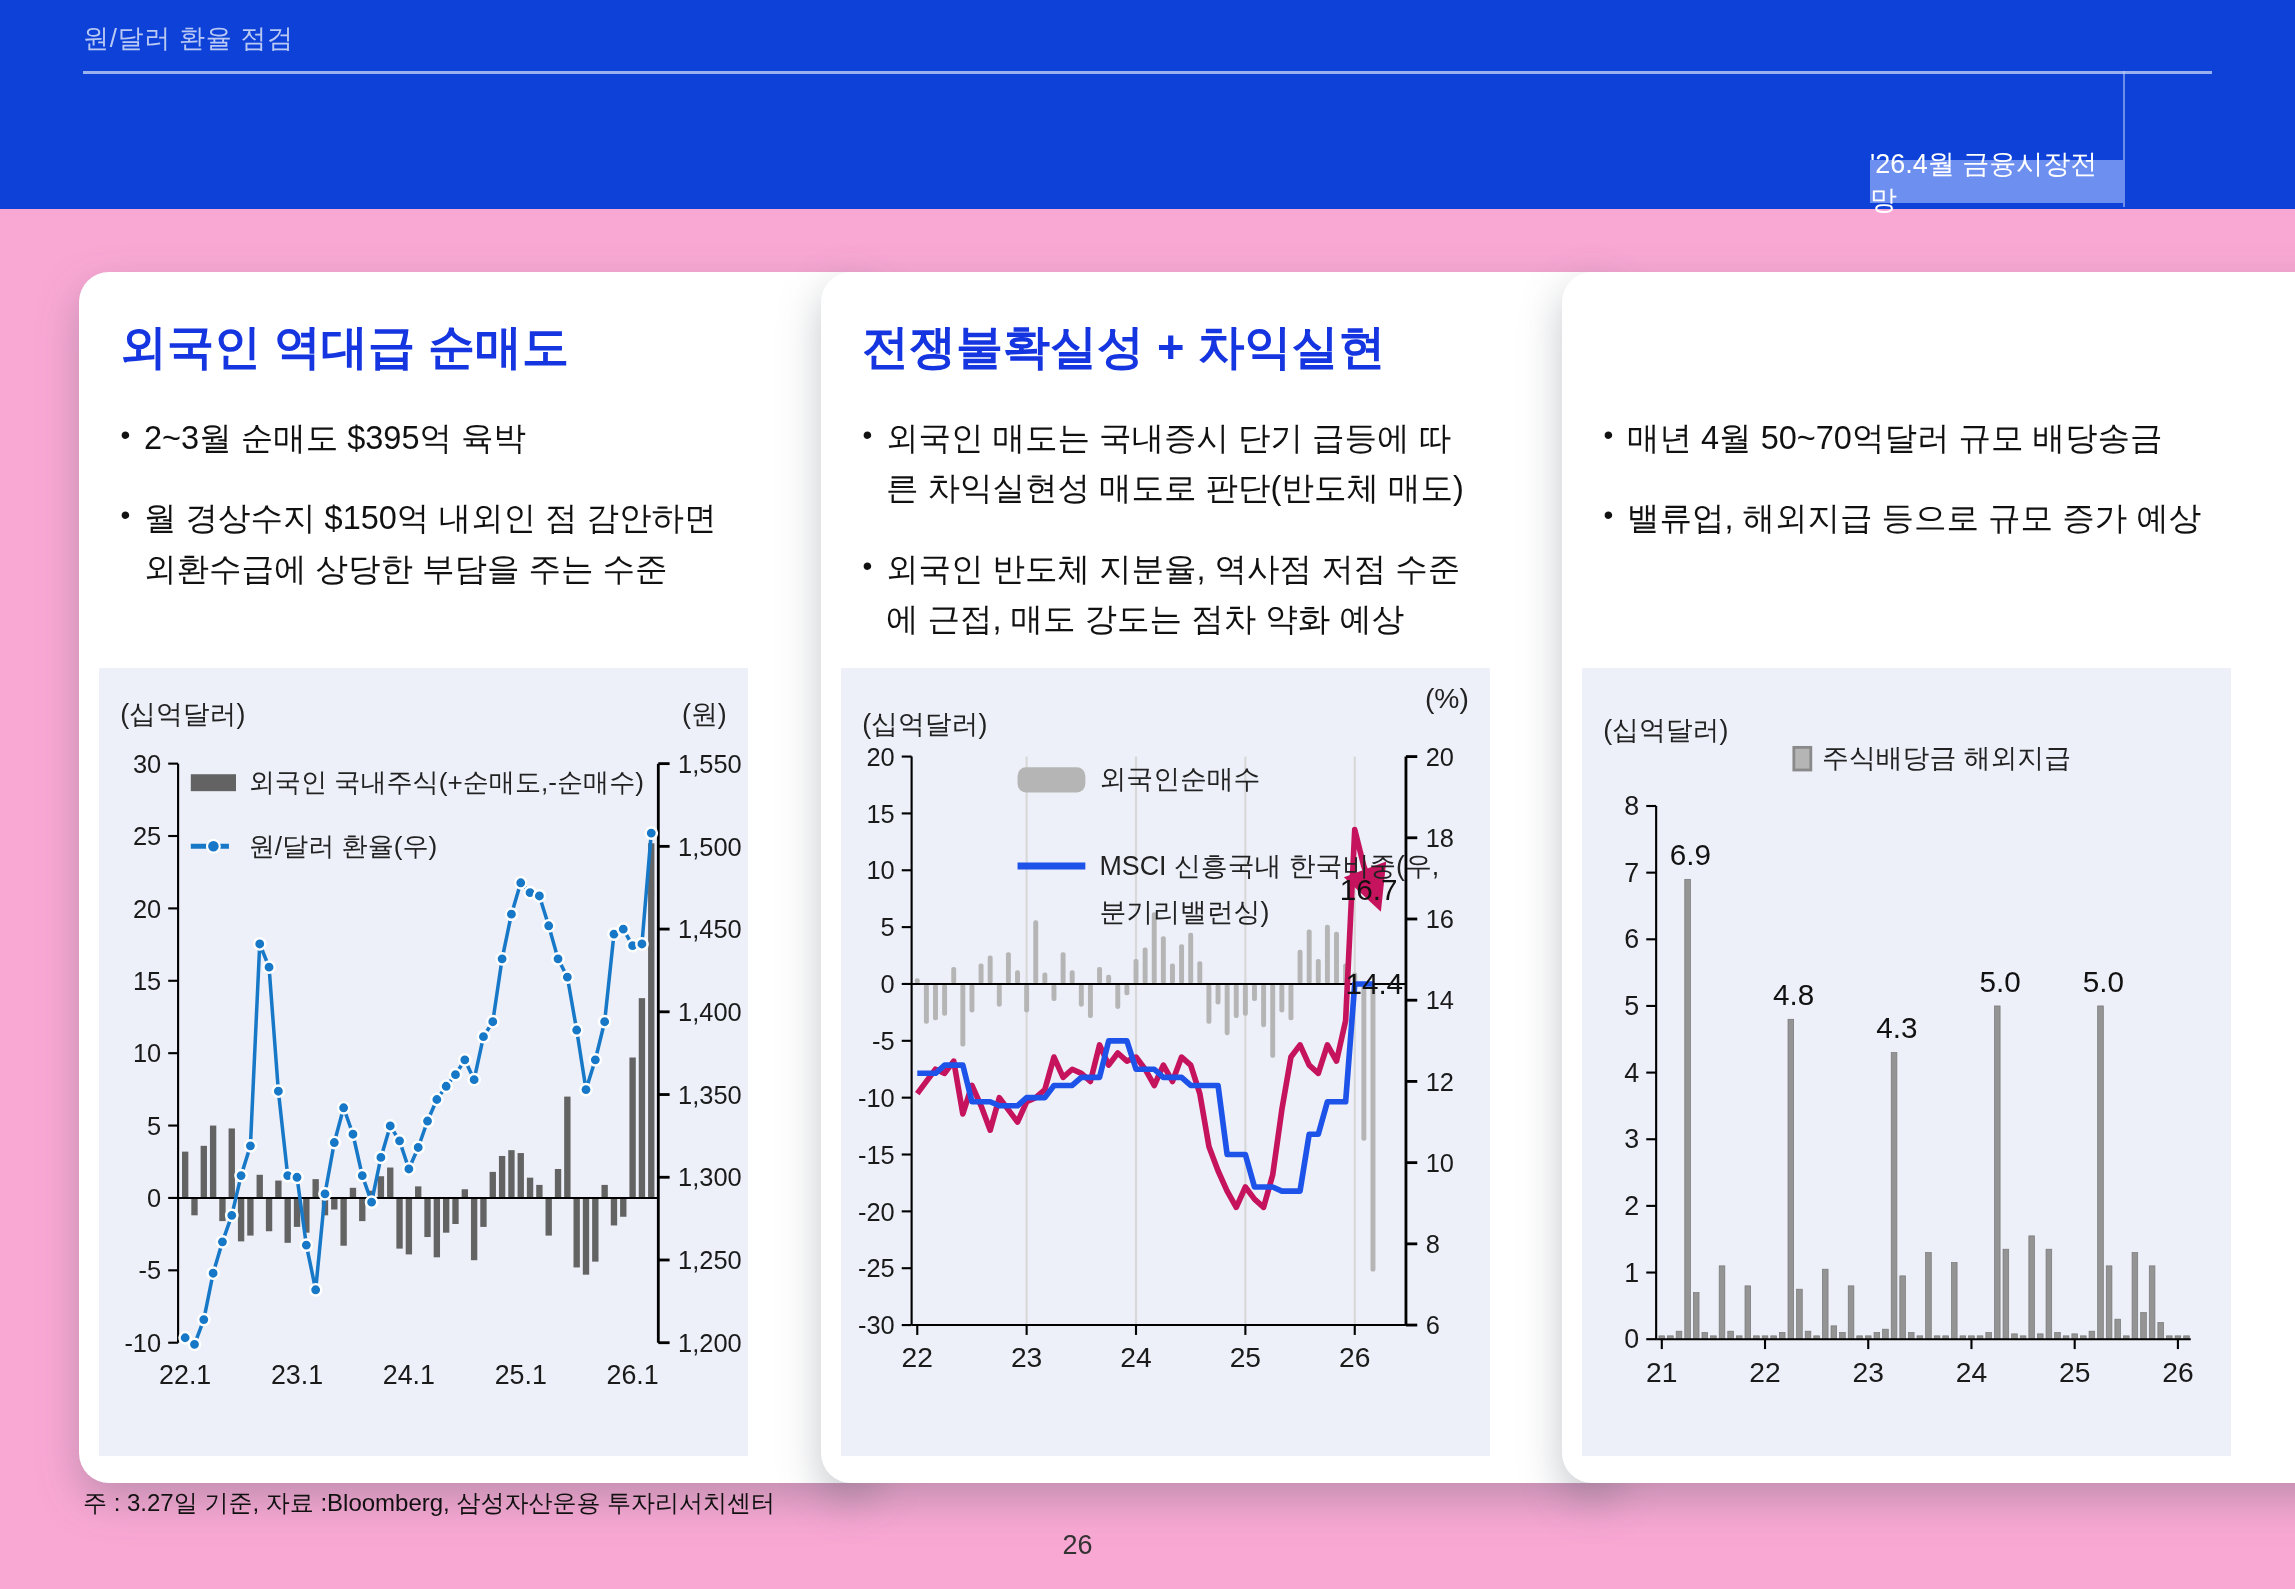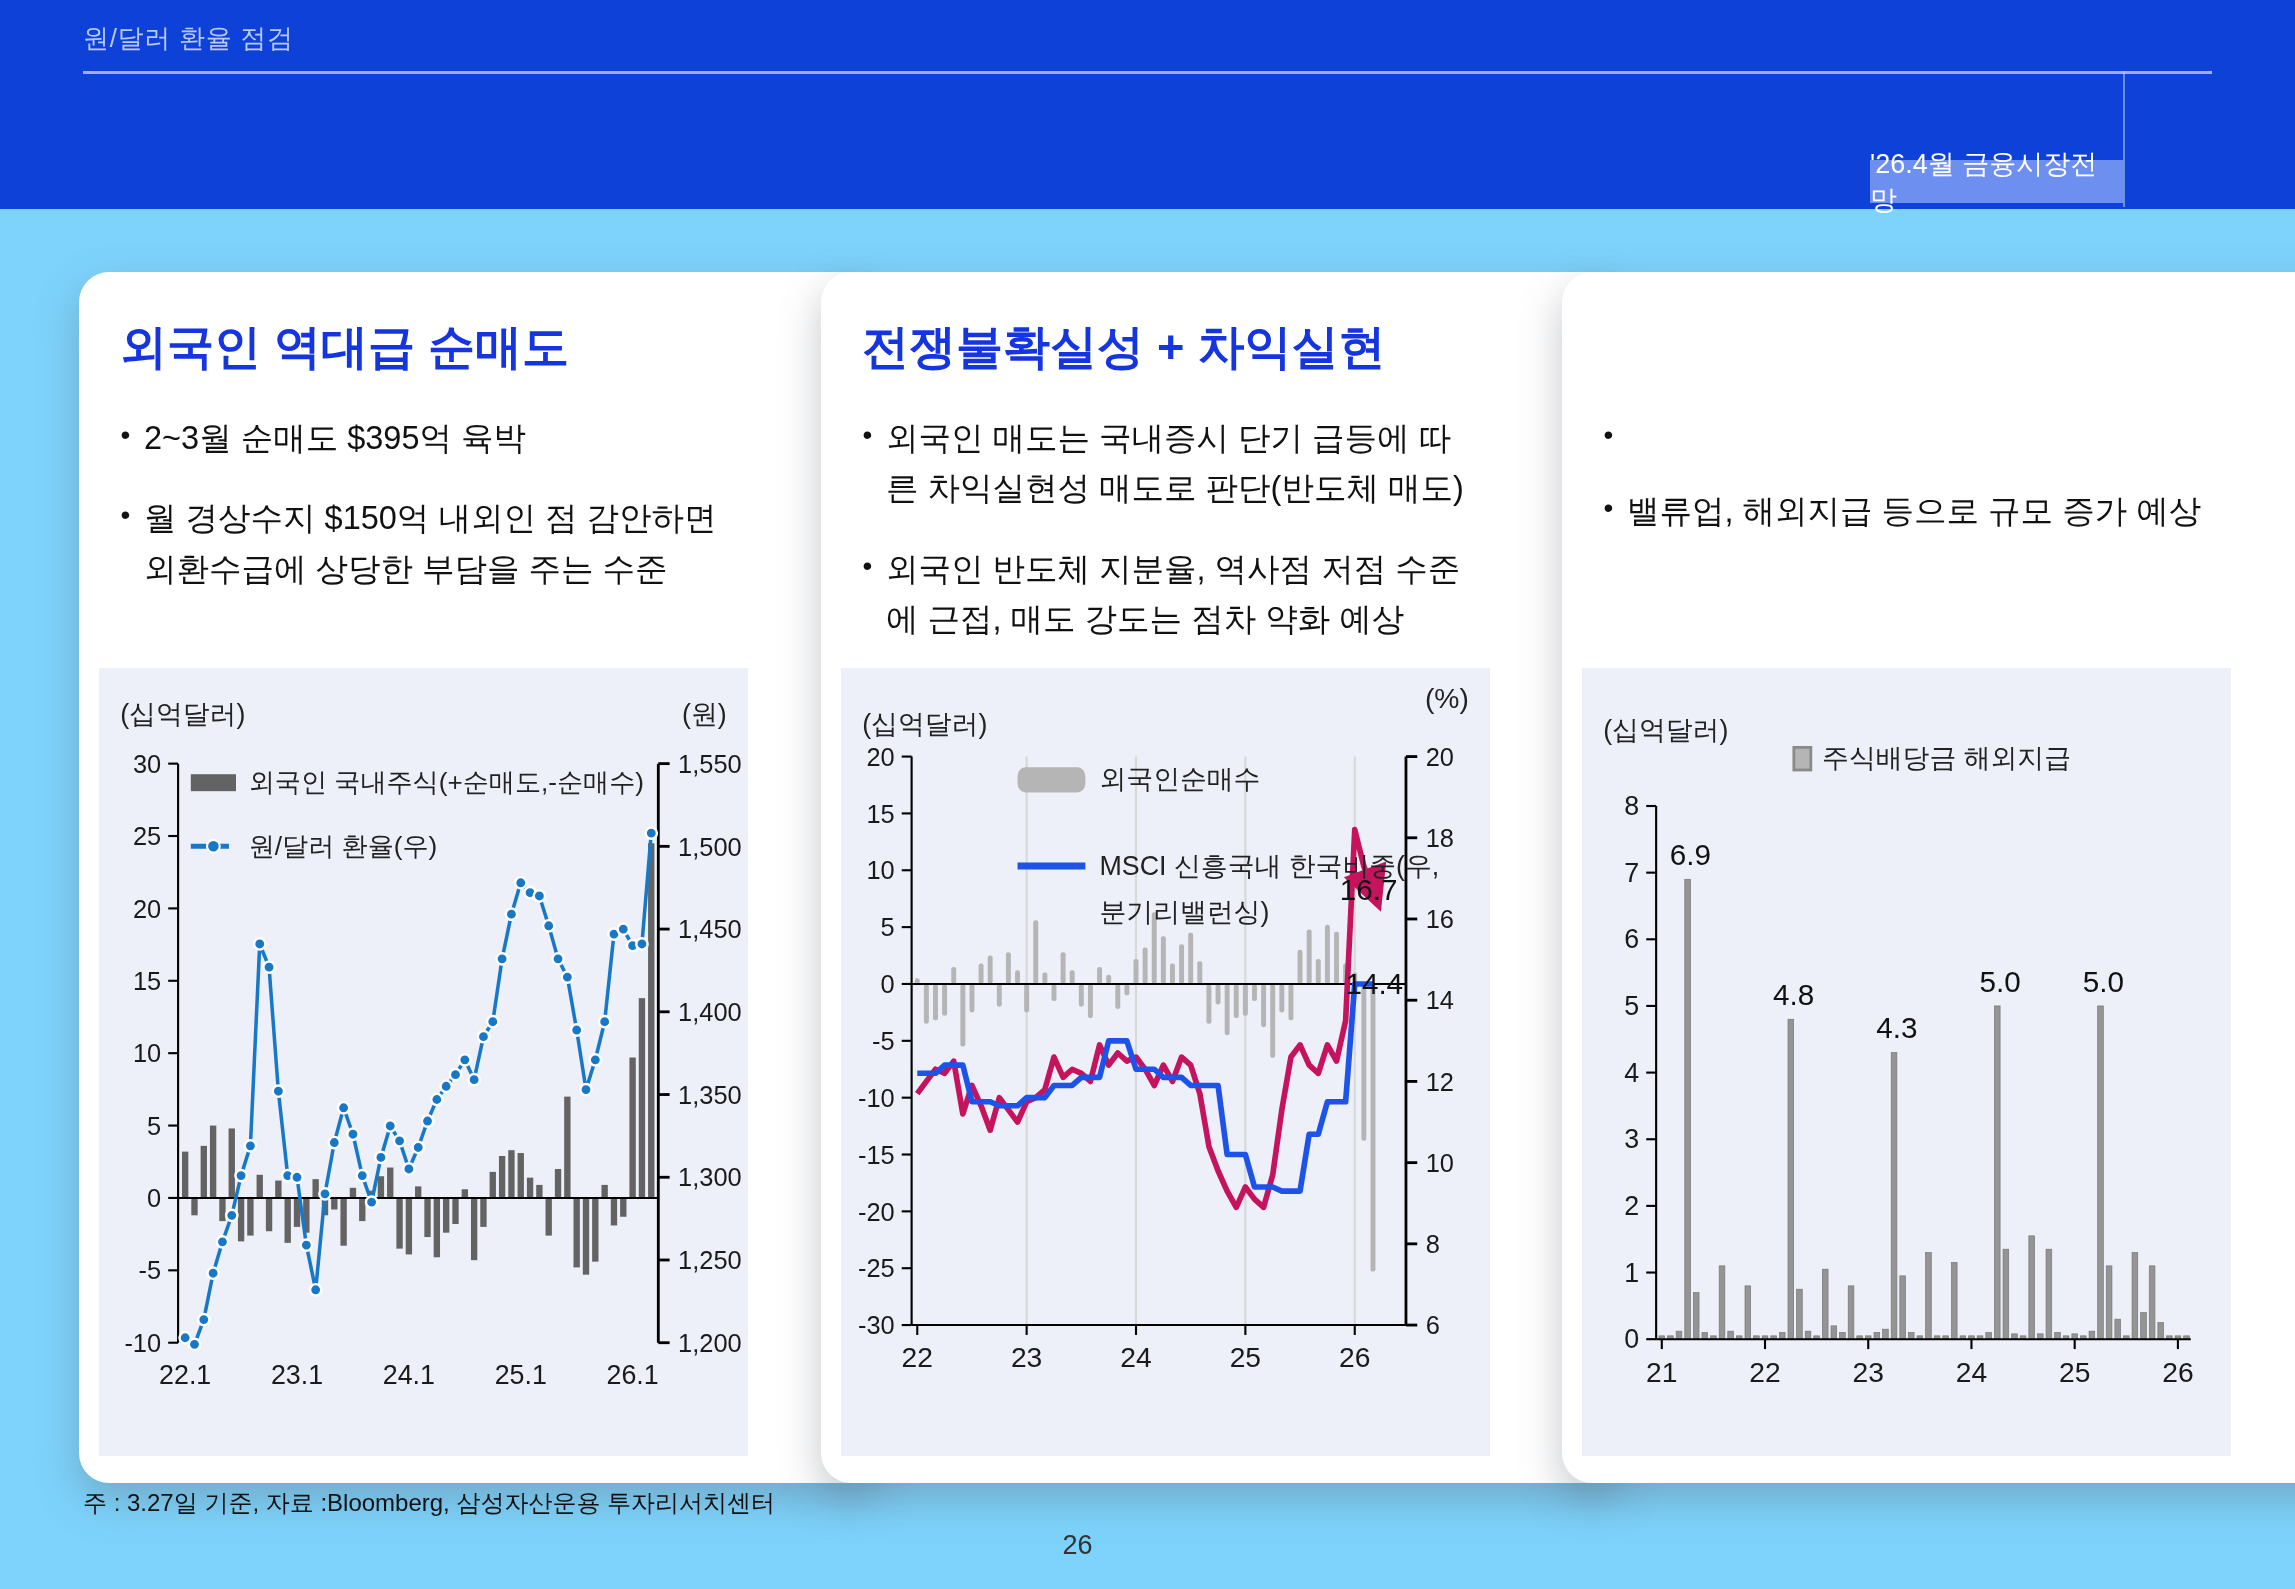--- a/index.html
+++ b/index.html
@@ -1,17 +1,17 @@
 <!DOCTYPE html>
 <html style="font-size:11.3px"><head>
 <meta charset="utf-8">
 <style>
   html,body{margin:0;padding:0;background:#ffffff;}
   body{font-family:"Liberation Sans","DejaVu Sans",sans-serif;}
-  .slide{position:relative;width:2295px;height:1589px;background:#7dd3fc;overflow:hidden;}
+  .slide{position:relative;width:2295px;height:1589px;background:#f9a8d4;overflow:hidden;}
 
   
   .header{position:absolute;left:0;top:0;width:2295px;height:209px;background:#0d41d8;}
   .kicker{position:absolute;left:83px;top:21px;font-size:26px;color:#b9c9f4;letter-spacing:0.7px;}
   .kicker-line{position:absolute;left:83px;top:71px;width:2129px;height:2.8px;background:rgba(190,205,245,.8);}
   .title-box-right{position:absolute;left:2123px;top:71px;width:2.1px;height:136px;background:rgba(190,205,245,.55);}
   .page-title{position:absolute;left:83px;top:83px;font-size:60px;font-weight:800;color:#ffc000;letter-spacing:-0.7px;white-space:nowrap;}
   .badge{position:absolute;left:1870px;top:160px;width:254px;height:43px;background:#6d8ff0;color:#ffffff;
          font-size:27px;display:flex;align-items:center;justify-content:center;}
 
@@ -362,20 +362,21 @@
             <text x="366" y="358" font-size="38" fill="#222">분기리밸런싱)</text>
           </g>
         </svg>
     </div>
   </div>
 
   <div class="card card3">
     <div class="bullets">
       <div class="bullet">
         <span class="dot">•</span>
+        <span>매년 4월 50~70억달러 규모 배당송금</span>
       </div>
       <div class="bullet">
         <span class="dot">•</span>
         <span>밸류업, 해외지급 등으로 규모 증가 예상</span>
       </div>
     </div>
     <div class="chart-wrap">
       <svg id="chart3" width="649" height="788" viewBox="0 0 919 1115">
           <text x="30" y="100" font-size="38" fill="#222">(십억달러)</text>
           <line x1="105" y1="195" x2="105" y2="950" stroke="#000" stroke-width="3"></line>

